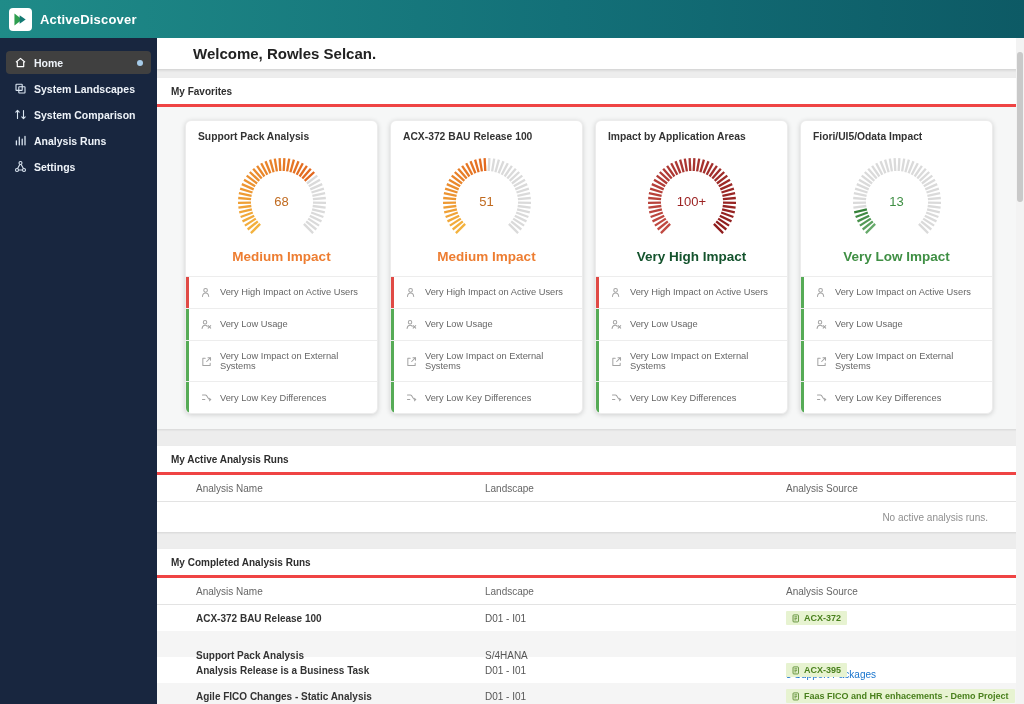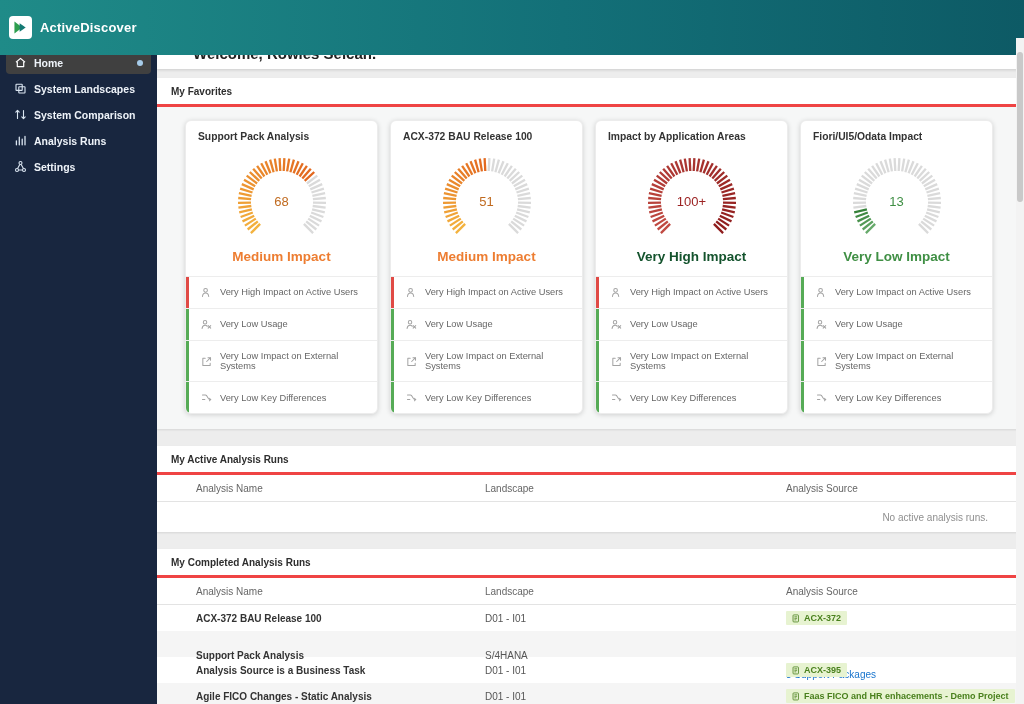--- a/index.html
+++ b/index.html
@@ -3,21 +3,21 @@
 <meta charset="utf-8">
 <style>
   * { box-sizing: border-box; }
   html,body { margin:0; padding:0; }
   body {
     width:1024px; height:704px; overflow:hidden; position:relative;
     background:#ededed; font-family:"Liberation Sans", sans-serif;
   }
   
   .topbar {
-    position:absolute; top:0; left:0; width:1024px; height:55px; z-index:10;
+    position:absolute; top:0; left:0; width:1024px; height:38px; z-index:10;
     background:linear-gradient(90deg,#1f8b88 0%, #137078 55%, #0d5a65 100%);
     display:flex; align-items:center; padding-left:9px;
   }
   .logo { width:23px; height:23px; background:#fff; border-radius:4px;
     display:flex; align-items:center; justify-content:center; flex:none; }
   .app-title { color:#fff; font-size:13px; font-weight:bold; margin-left:8px; letter-spacing:.2px; }
 
   
   .sidebar { position:absolute; top:38px; left:0; bottom:0; width:157px;
     background:#18263f; padding-top:10px; z-index:9; }
@@ -557,21 +557,21 @@
           </div>
         </div>
         <div class="trow alt">
           <div class="c-name">Support Pack Analysis</div>
           <div class="c-land">S/4HANA</div>
           <div class="c-src">
             <a class="src-link">8 Support Packages</a>
           </div>
         </div>
         <div class="trow">
-          <div class="c-name">Analysis Source is a Business Task</div>
+          <div class="c-name">Analysis Release is a Business Task</div>
           <div class="c-land">D01 - I01</div>
           <div class="c-src">
             <span class="badge badge-green">
               <span style="display:flex">
                 <svg viewBox="0 0 10 11" width="8" height="9" fill="none" stroke="currentColor" stroke-width="1">
                   <rect x="1.3" y="1" width="6.8" height="8.8" rx="1"></rect>
                   <path d="M3 3.4h3.4M3 5.3h3.4M3 7.2h2.4"></path>
                 </svg>
               </span>
               <span>ACX-395</span>

